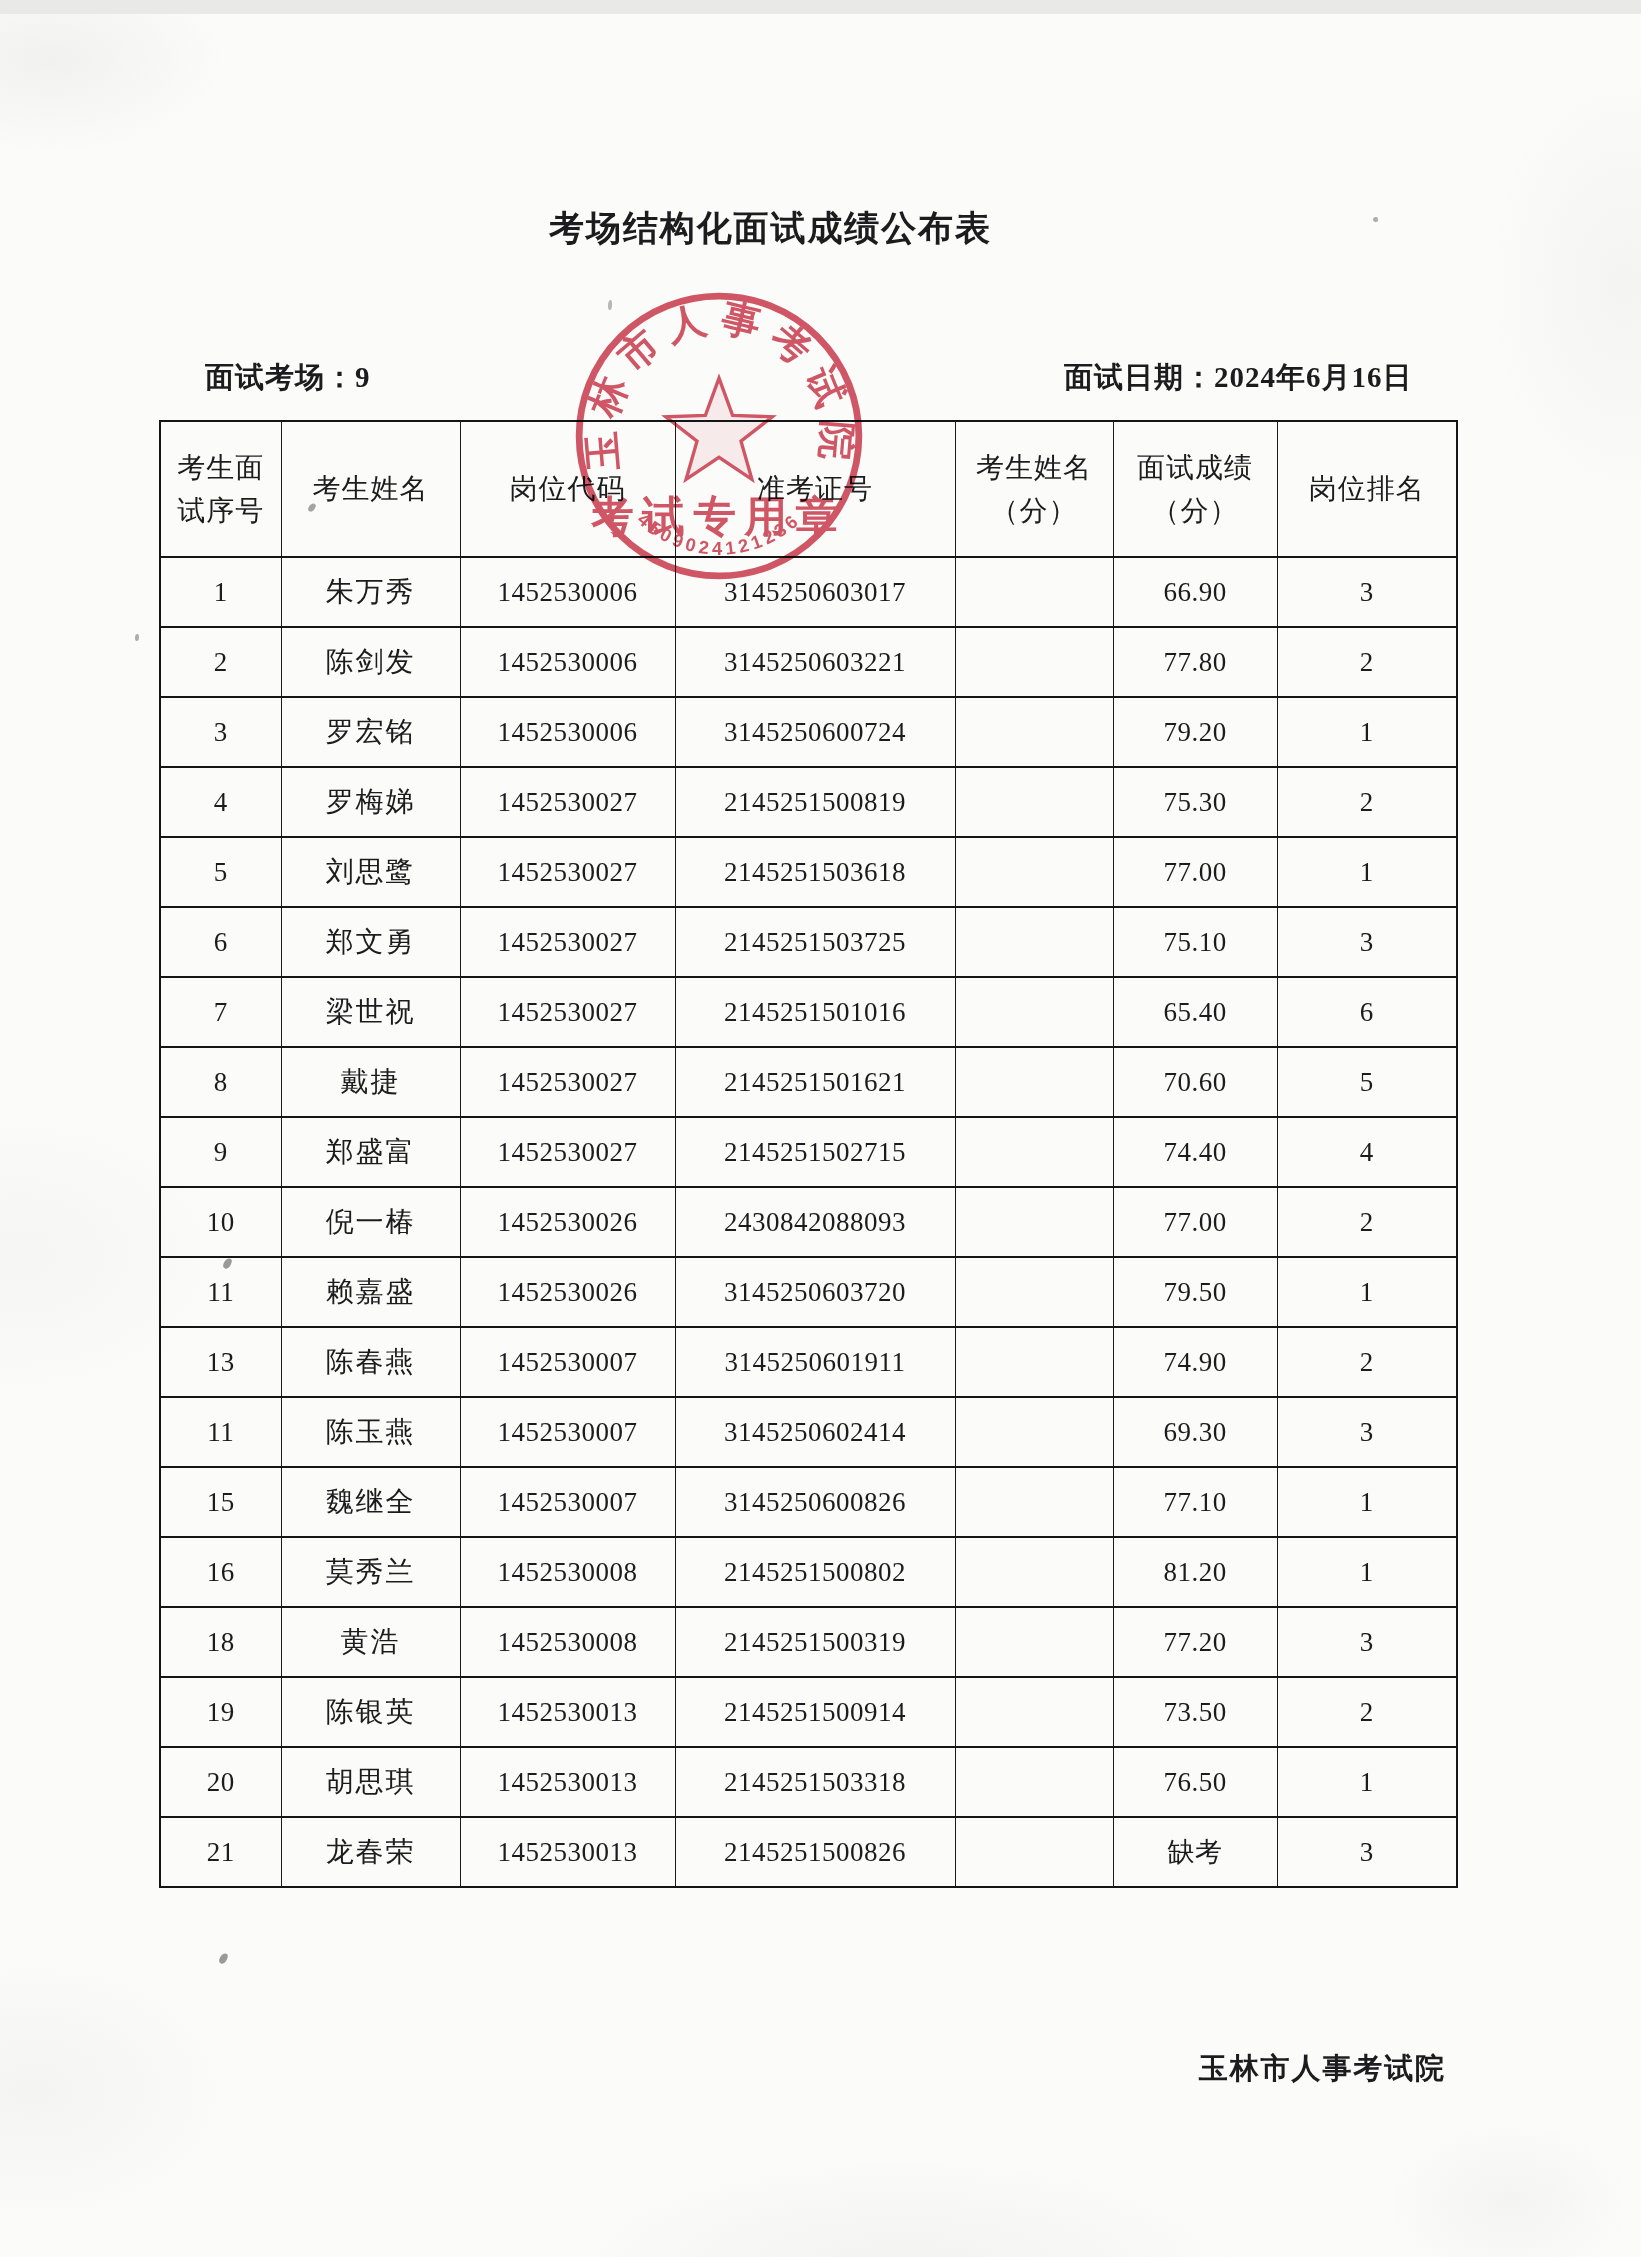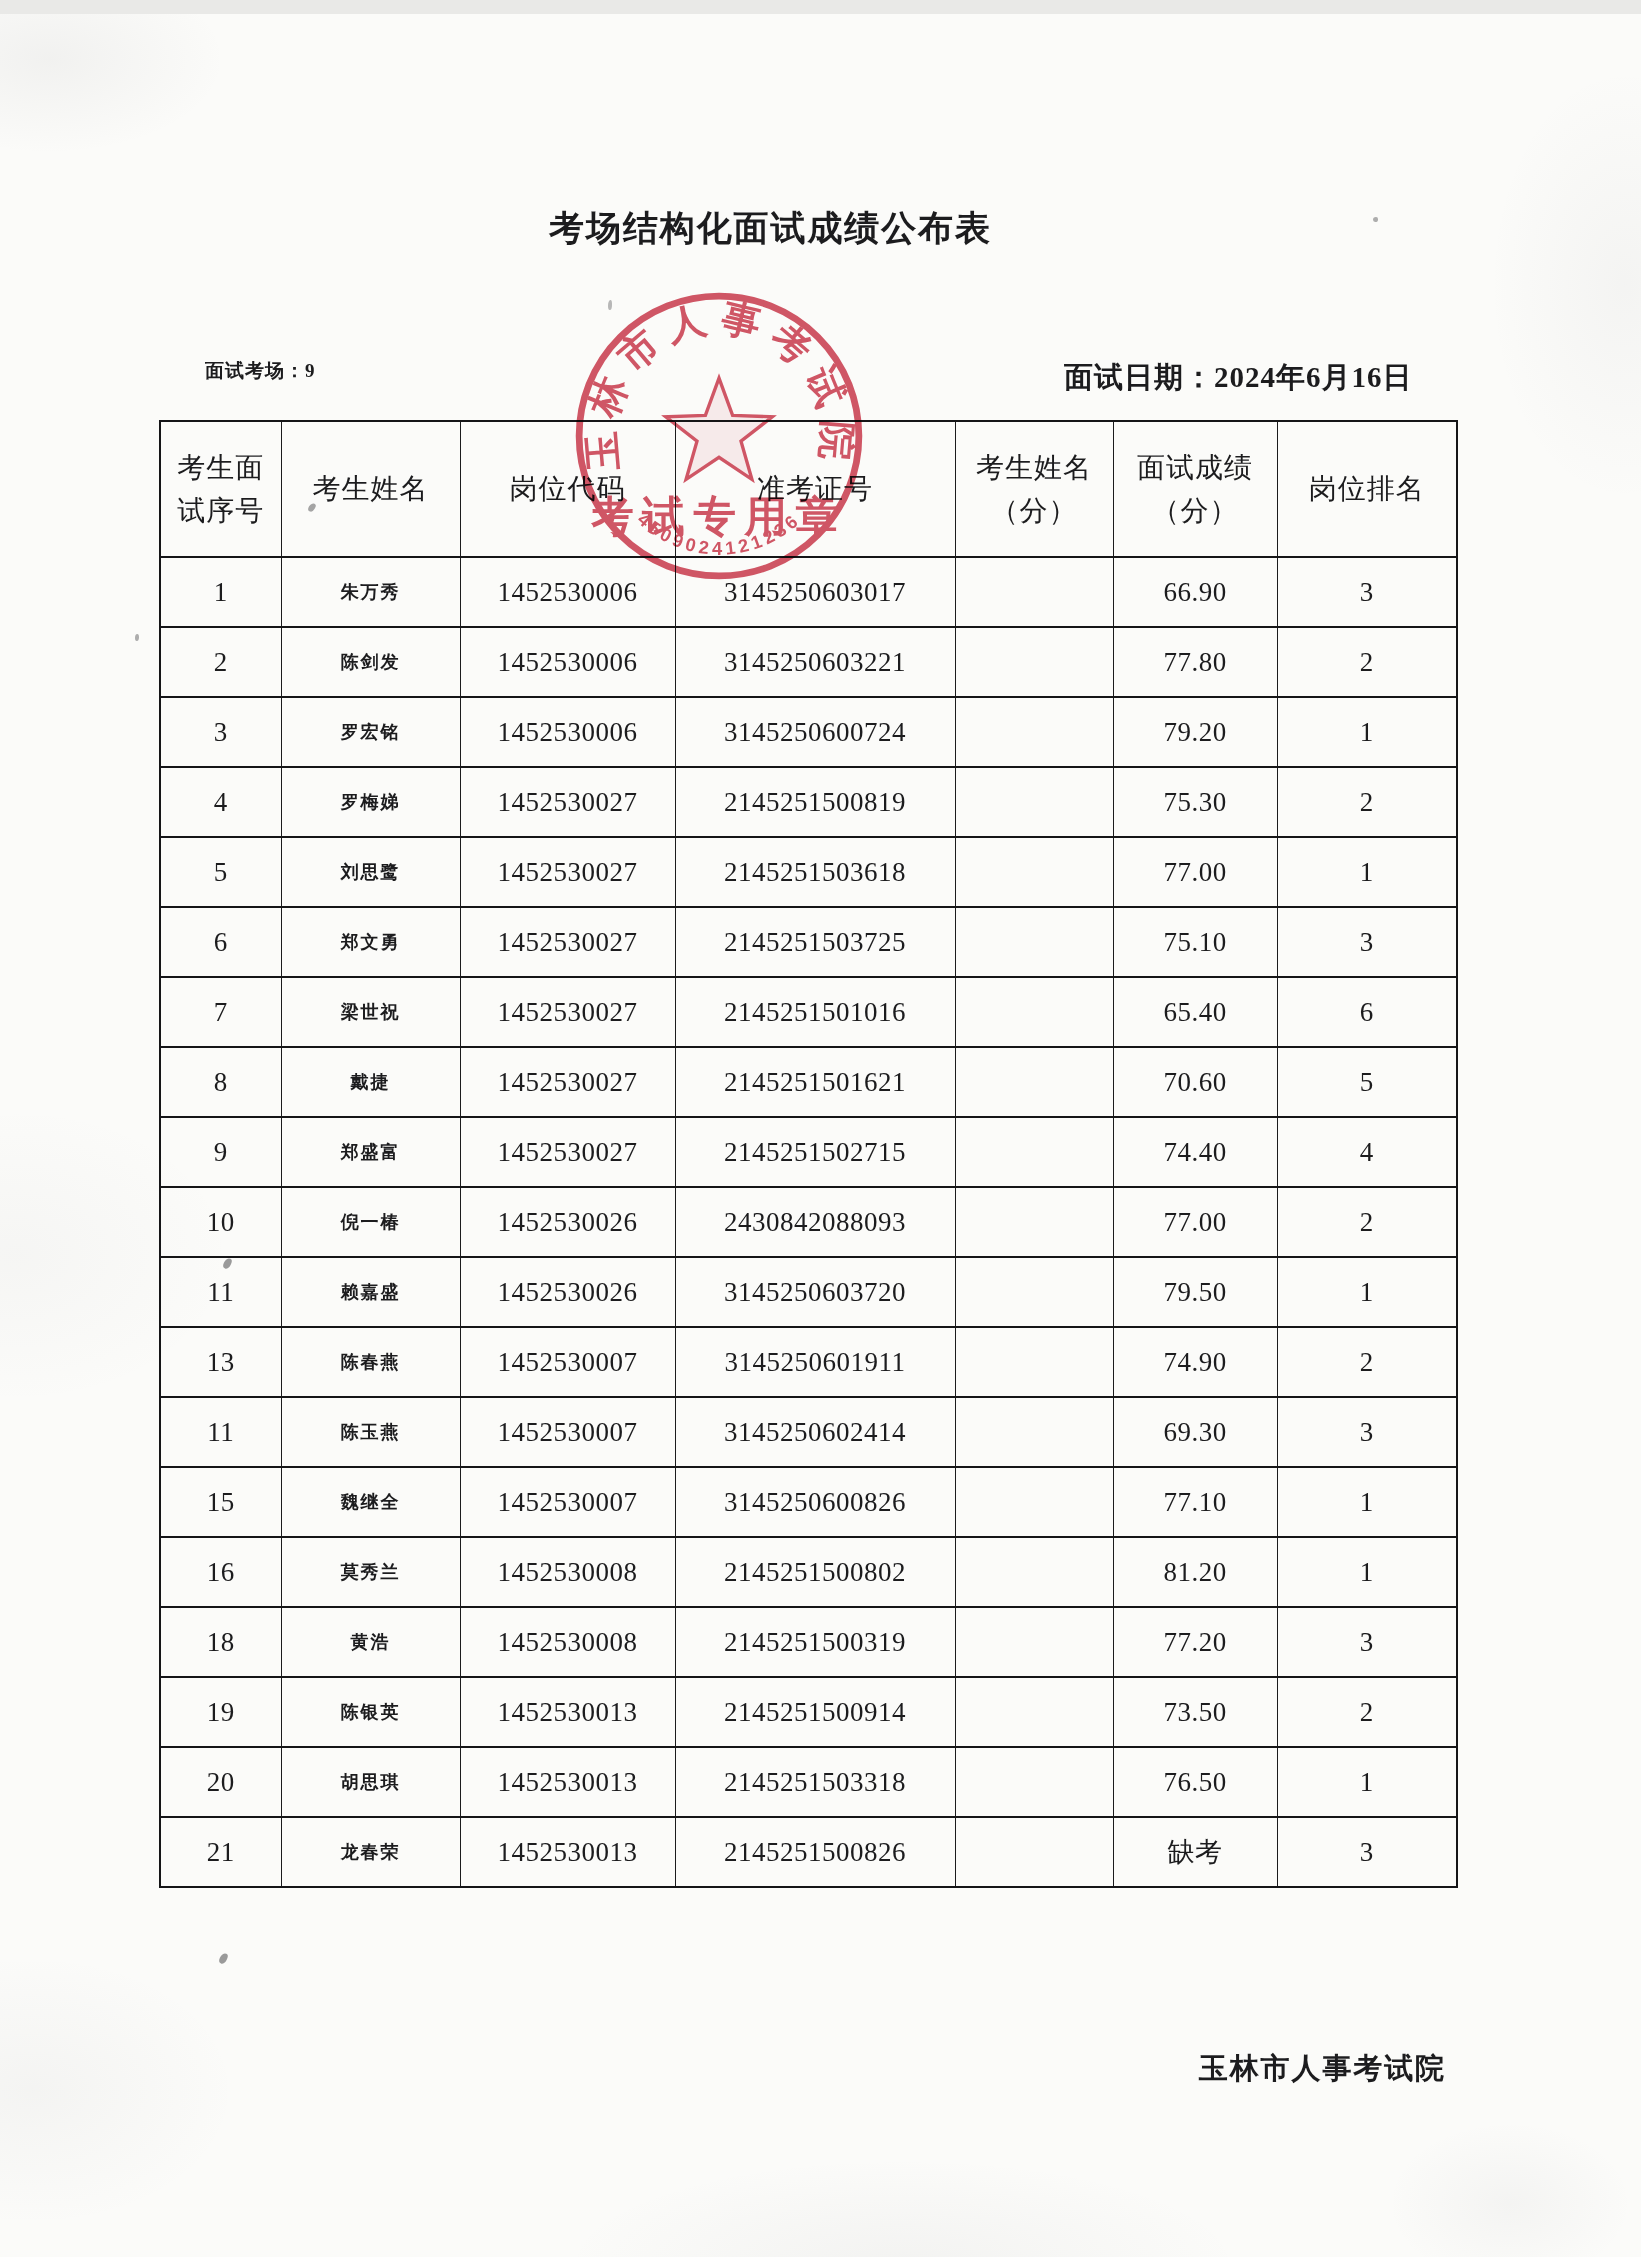--- a/index.html
+++ b/index.html
@@ -22,40 +22,40 @@
       radial-gradient(290px 193px at 2% 92%, rgba(110,110,115,.05), transparent 70%),
       radial-gradient(483px 154px at 55% 99.8%, rgba(110,110,115,.06), transparent 70%),
       radial-gradient(174px 116px at 92% 97%, rgba(110,110,115,.05), transparent 70%);
   }
   .page-title{
     position:absolute;top:191px;left:0;width:1641px;margin:0;
     transform:translateX(-50px);
     text-align:center;
     font-size:35px;font-weight:700;letter-spacing:1.9px;
   }
-  .meta-venue{position:absolute;left:205px;top:344px;font-size:19px;font-weight:700;letter-spacing:1px;}
+  .meta-venue{position:absolute;left:205px;top:344px;font-size:29px;font-weight:700;letter-spacing:1px;}
   .meta-date{position:absolute;left:1064px;top:344px;font-size:29px;font-weight:700;letter-spacing:1px;}
 
   .score-table{
     position:absolute;left:159px;top:406px;width:1297px;
     border-collapse:collapse;table-layout:fixed;
     border:2.9px solid #151517;
   }
   .score-table th,.score-table td{
     border-left:1.9px solid #1b1b1d;border-right:1.9px solid #1b1b1d;
     border-top:2.9px solid #151517;border-bottom:2.9px solid #151517;
     text-align:center;vertical-align:middle;padding:0;
     overflow:hidden;
   }
   .score-table th{
     height:134px;font-size:28px;font-weight:400;
     white-space:pre-line;line-height:1.55;letter-spacing:1px;
   }
   .score-table td{height:68px;font-size:27px;letter-spacing:0.5px;}
-  .score-table td.col2{font-size:18px;letter-spacing:1.9px;font-weight:bold;}
+  .score-table td.col2{font-size:28px;letter-spacing:1.9px;}
   col.c1{width:121px;} col.c2{width:179px;} col.c3{width:215px;}
   col.c4{width:280px;} col.c5{width:158px;} col.c6{width:164px;} col.c7{width:180px;}
 
   .footer-sign{
     position:absolute;left:159px;top:2035px;width:1287px;
     text-align:right;font-size:29px;letter-spacing:1.9px;font-weight:600;
   }
 
   .stamp{
     position:absolute;left:555px;top:258px;width:328px;height:328px;

